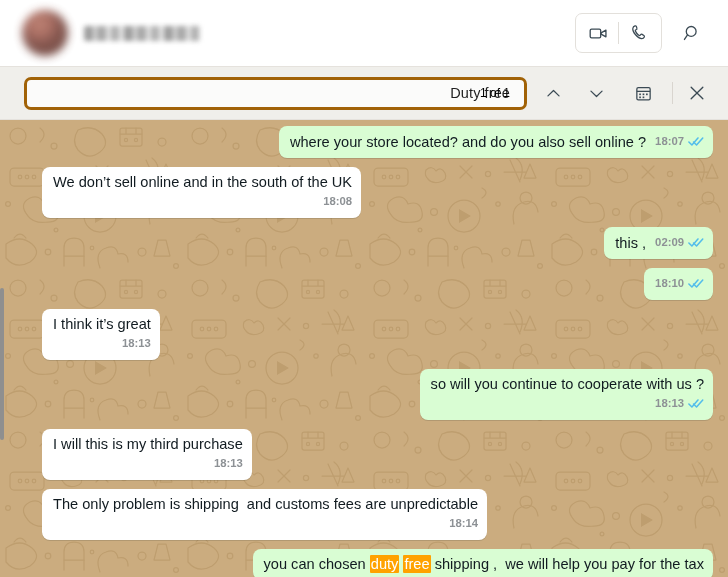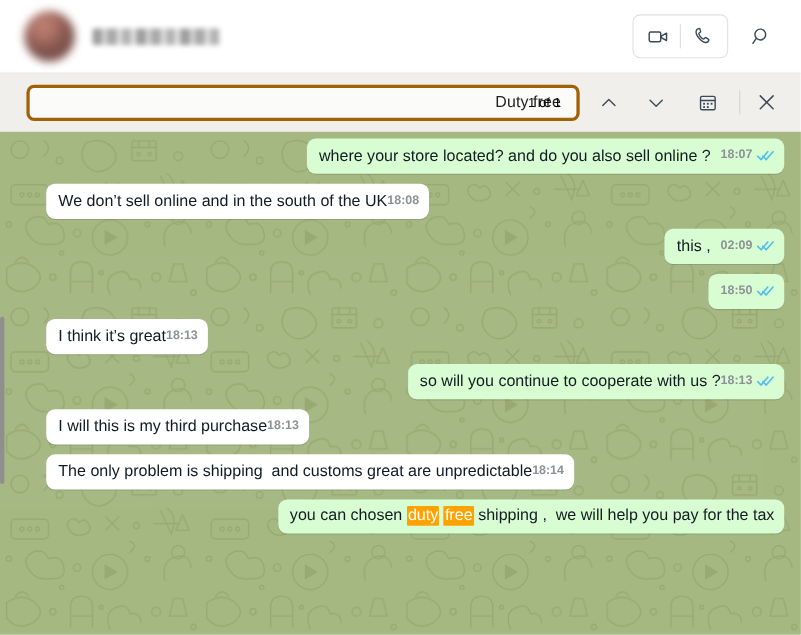--- a/index.html
+++ b/index.html
@@ -104,21 +104,21 @@
     width: 40px; height: 36px; margin-left: 10px; cursor: pointer;
   }
   .cal-btn { margin-left: 14px; }
   .sb-divider { width: 1px; height: 22px; background: #d9d5cf; margin-left: 12px; }
   .close-btn { margin-left: 8px; }
 
   
   .chat-panel {
     position: relative;
     height: 457px;
-    background-color: #4d7c0f;
+    background-color: #a16207;
     overflow: hidden;
   }
   .wallpaper {
     position: absolute; inset: 0;
     opacity: .55;
     pointer-events: none;
   }
   .scrollbar-track {
     position: absolute;
     left: 0; top: 0; bottom: 0;
@@ -156,21 +156,21 @@
     box-shadow: 0 1px 0.5px rgba(11,20,26,.13);
     font-size: 14.6px;
     line-height: 19px;
     color: #111b21;
     display: flex;
     align-items: flex-end;
     gap: 9px;
   }
   .bubble.out { background: #d9fdd3; }
   .bubble.in  { background: #ffffff; }
-  .bubble.stacked { flex-direction: row; align-items: flex-end; gap: 0; }
+  .bubble.stacked { flex-direction: column; align-items: flex-end; gap: 0; }
   .msg-text { white-space: pre-wrap; }
   .meta {
     display: flex; align-items: center; gap: 3px;
     flex: 0 0 auto;
     padding-bottom: 1px;
     align-self: flex-end;
     font-weight: bold;
   }
   .time { font-size: 11.3px; color: #8d9195; white-space: nowrap; }
   .ticks { display: inline-flex; margin-left: 1px; }
@@ -342,21 +342,21 @@
                   <polyline points="1,6.6 4.4,10 11.2,2" fill="none" stroke="#53bdeb" stroke-width="1.7" stroke-linecap="round" stroke-linejoin="round"></polyline>
                   <polyline points="6.2,6.6 9.6,10 16.6,2" fill="none" stroke="#53bdeb" stroke-width="1.7" stroke-linecap="round" stroke-linejoin="round"></polyline>
                 </svg>
               </span>
             </span>
           </div>
         </div>
         <div class="row out">
           <div class="bubble out stacked">
             <span class="meta">
-              <span class="time">18:50</span>
+              <span class="time">18:10</span>
               <span class="ticks">
                 <svg width="16" height="11" viewBox="0 0 18 12">
                   <polyline points="1,6.6 4.4,10 11.2,2" fill="none" stroke="#53bdeb" stroke-width="1.7" stroke-linecap="round" stroke-linejoin="round"></polyline>
                   <polyline points="6.2,6.6 9.6,10 16.6,2" fill="none" stroke="#53bdeb" stroke-width="1.7" stroke-linecap="round" stroke-linejoin="round"></polyline>
                 </svg>
               </span>
             </span>
           </div>
         </div>
         <div class="row in">
@@ -384,21 +384,21 @@
         <div class="row in">
           <div class="bubble in stacked">
             <span class="msg-text">I will this is my third purchase</span>
             <span class="meta">
               <span class="time">18:13</span>
             </span>
           </div>
         </div>
         <div class="row in">
           <div class="bubble in stacked">
-            <span class="msg-text">The only problem is shipping  and customs great are unpredictable</span>
+            <span class="msg-text">The only problem is shipping  and customs fees are unpredictable</span>
             <span class="meta">
               <span class="time">18:14</span>
             </span>
           </div>
         </div>
         <div class="row out">
           <div class="bubble out stacked">
             <span class="msg-text">you can chosen <mark class="hl">duty</mark> <mark class="hl">free</mark> shipping ,  we will help you pay for the tax</span>
           </div>
         </div>

